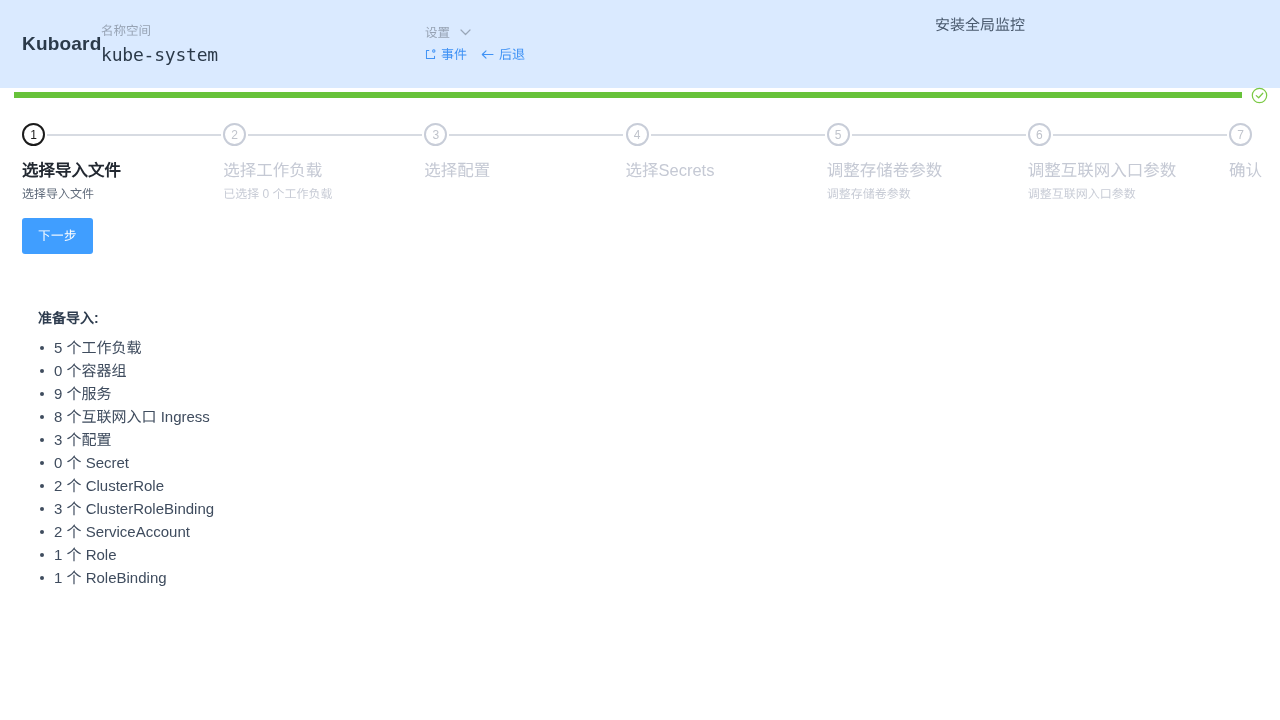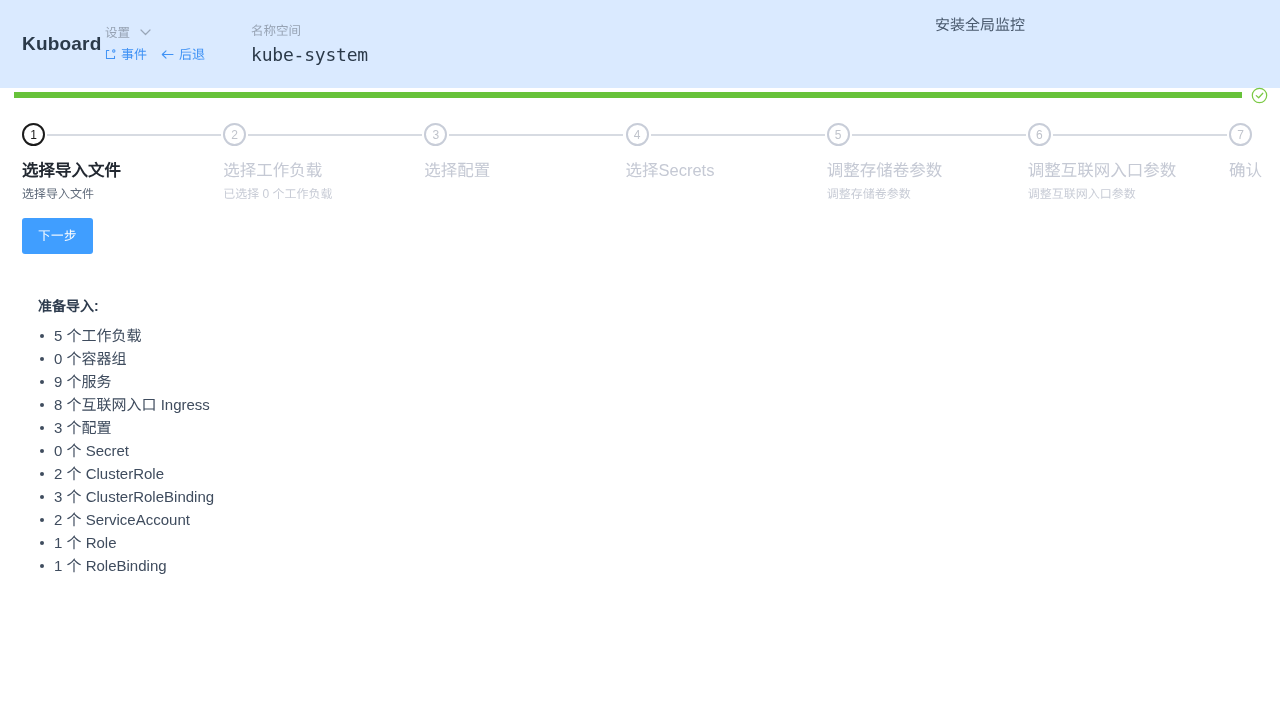--- a/index.html
+++ b/index.html
@@ -210,21 +210,21 @@
     line-height: 27px;
     background: #409eff;
     color: #ffffff;
     font-size: 12.5px;
     border: none;
     border-radius: 3px;
     cursor: pointer;
     letter-spacing: .5px;
   }
   .summary {
-    margin-top: 42px;
+    margin-top: 54px;
     padding-left: 38px;
   }
   .summary-title {
     font-size: 14px;
     font-weight: 700;
     color: #2f3d4f;
     line-height: 20px;
     margin-bottom: 8px;
   }
   .summary-list {
@@ -251,20 +251,25 @@
     background: #3f4c5e;
   }
 </style>
 </head>
 <body>
 
 <div class="header">
 
   <div class="brand">
     <span class="brand-text">Kuboard</span>
+  </div>
+
+  <div class="hdr-block hdr-ns">
+    <div class="hdr-cap">名称空间</div>
+    <div class="ns-value">kube-system</div>
   </div>
 
   <div class="hdr-block hdr-settings">
     <div class="hdr-cap">
       <span>设置</span>
       <span class="chev">
         <svg width="11" height="7" viewBox="0 0 11 7" fill="none" aria-hidden="true">
           <path d="M1 1L5.5 5.5L10 1" stroke="#9aa7b8" stroke-width="1.2" stroke-linecap="round" stroke-linejoin="round"></path>
         </svg>
       </span>
@@ -283,25 +288,20 @@
         <span>
           <svg width="13" height="11" viewBox="0 0 13 11" fill="none" aria-hidden="true">
             <path d="M12 5.5H1.5M5 1.8L1.3 5.5L5 9.2" stroke="#3f92f5" stroke-width="1.1" stroke-linecap="round" stroke-linejoin="round"></path>
           </svg>
         </span>
         <span>后退</span>
       </span>
     </div>
   </div>
 
-  <div class="hdr-block hdr-ns">
-    <div class="hdr-cap">名称空间</div>
-    <div class="ns-value">kube-system</div>
-  </div>
-
   <div class="hdr-title-wrap">
     <div class="hdr-title">安装全局监控</div>
   </div>
 </div>
 
 <div class="progress-row">
   <div class="progress-track"></div>
   <span class="progress-check">
     <svg width="17" height="17" viewBox="0 0 18 18" fill="none" aria-hidden="true">
       <circle cx="9" cy="9" r="7.6" stroke="#7ac943" stroke-width="1.3"></circle>

